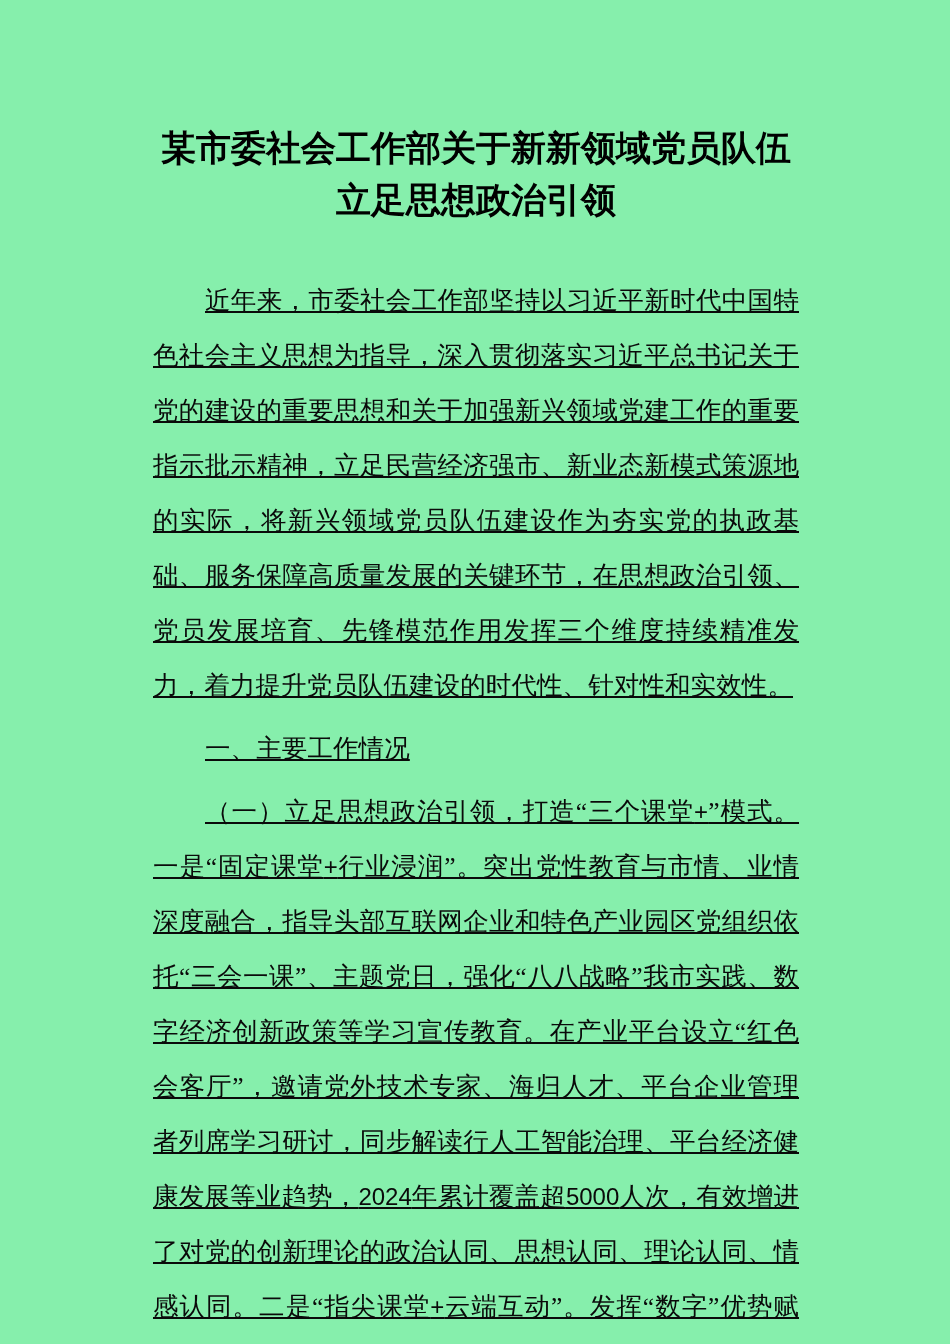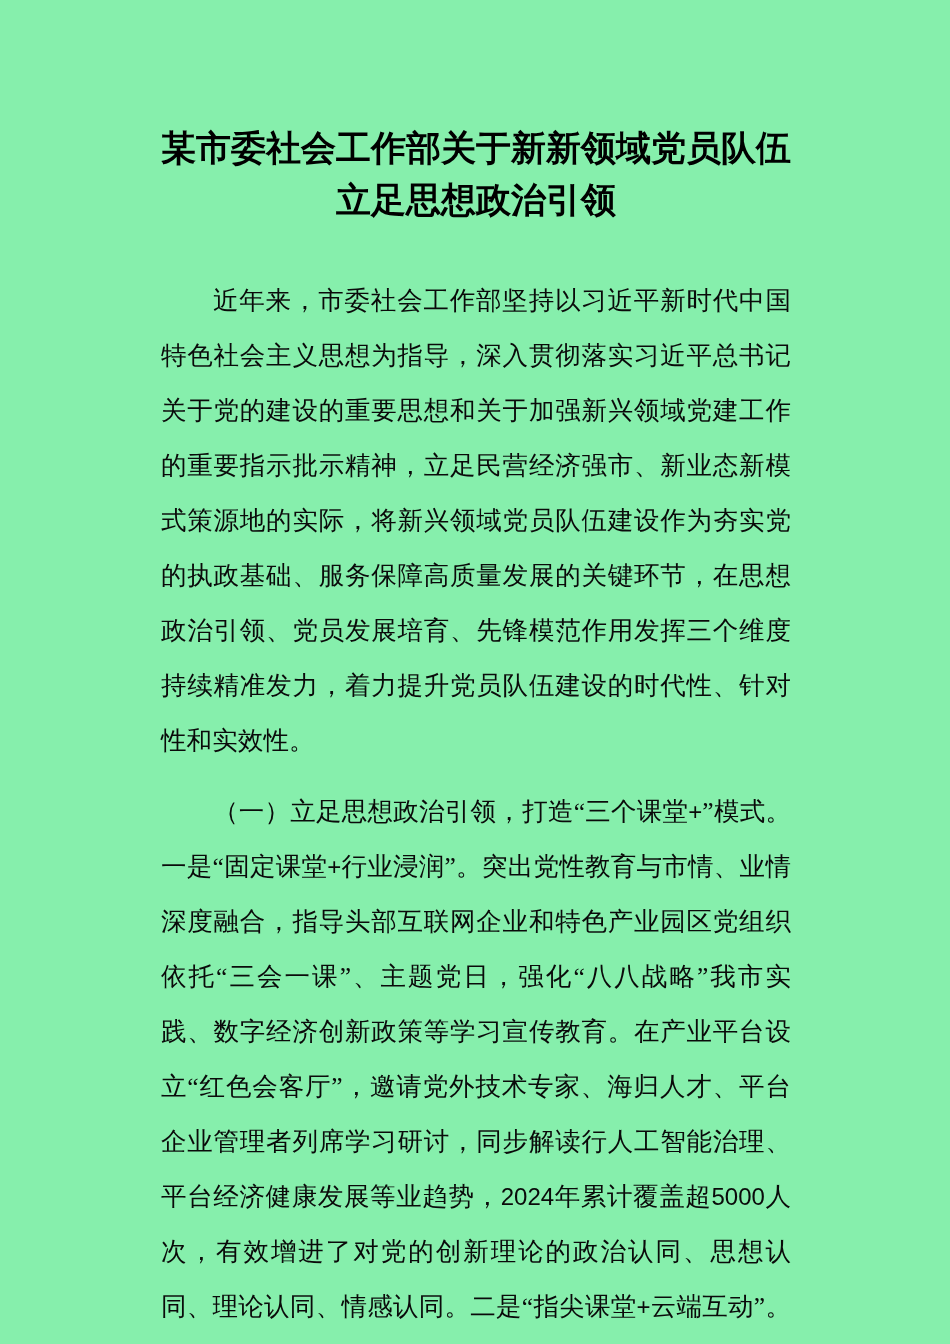--- a/index.html
+++ b/index.html
@@ -34,30 +34,31 @@
     font-weight: bold;
     font-size: 35px;
     line-height: 52px;
     letter-spacing: 0px;
     color: #000000;
     word-break: break-all;
   }
 
   
   .para {
-    margin: 16px;
+    margin: 8px;
     font-family: "Liberation Serif", "DejaVu Serif", serif;
     font-size: 25.5px;
     line-height: 55px;
     color: #0a0a0a;
     text-align: justify;
     text-justify: inter-character;
     text-align-last: left;
     word-break: break-all;
     letter-spacing: 0.1px;
+    text-decoration: underline;
   }
 
   .para.indent {
     text-indent: 52px;
   }
 
   .para--first {
     margin-top: 47px;
   }
 
@@ -74,17 +75,18 @@
 <div class="page">
   <div class="doc-body">
 
     <h1 class="doc-title">
       <span>某市委社会工作部关于新新领域党员队伍</span><br>
       <span>立足思想政治引领</span>
     </h1>
 
     <p class="para indent para--first">近年来，市委社会工作部坚持以习近平新时代中国特色社会主义思想为指导，深入贯彻落实习近平总书记关于党的建设的重要思想和关于加强新兴领域党建工作的重要指示批示精神，立足民营经济强市、新业态新模式策源地的实际，将新兴领域党员队伍建设作为夯实党的执政基础、服务保障高质量发展的关键环节，在思想政治引领、党员发展培育、先锋模范作用发挥三个维度持续精准发力，着力提升党员队伍建设的时代性、针对性和实效性。</p>
 
+    <p class="para indent">一、主要工作情况</p>
 
     <p class="para indent"><span>（一）立足思想政治引领，打造“三个课堂</span><span class="lat">+</span><span>”模式。一是“固定课堂</span><span class="lat">+</span><span>行业浸润”。突出党性教育与市情、业情深度融合，指导头部互联网企业和特色产业园区党组织依托“三会一课”、主题党日，强化“八八战略”我市实践、数字经济创新政策等学习宣传教育。在产业平台设立“红色会客厅”，邀请党外技术专家、海归人才、平台企业管理者列席学习研讨，同步解读行人工智能治理、平台经济健康发展等业趋势，</span><span class="lat">2024</span><span>年累计覆盖超</span><span class="lat">5000</span><span>人次，有效增进了对党的创新理论的政治认同、思想认同、理论认同、情感认同。二是“指尖课堂</span><span class="lat">+</span><span>云端互动”。发挥“数字”优势赋能理论学习。利用“我市先锋”</span><span class="lat">APP</span><span>、企业钉钉群、园区智慧党建平台等，精准推送党的创新理论解读、省市重要会议精神及网络安全、数据合规等专业</span></p>
 
   </div>
 </div>
 
 </body></html>

